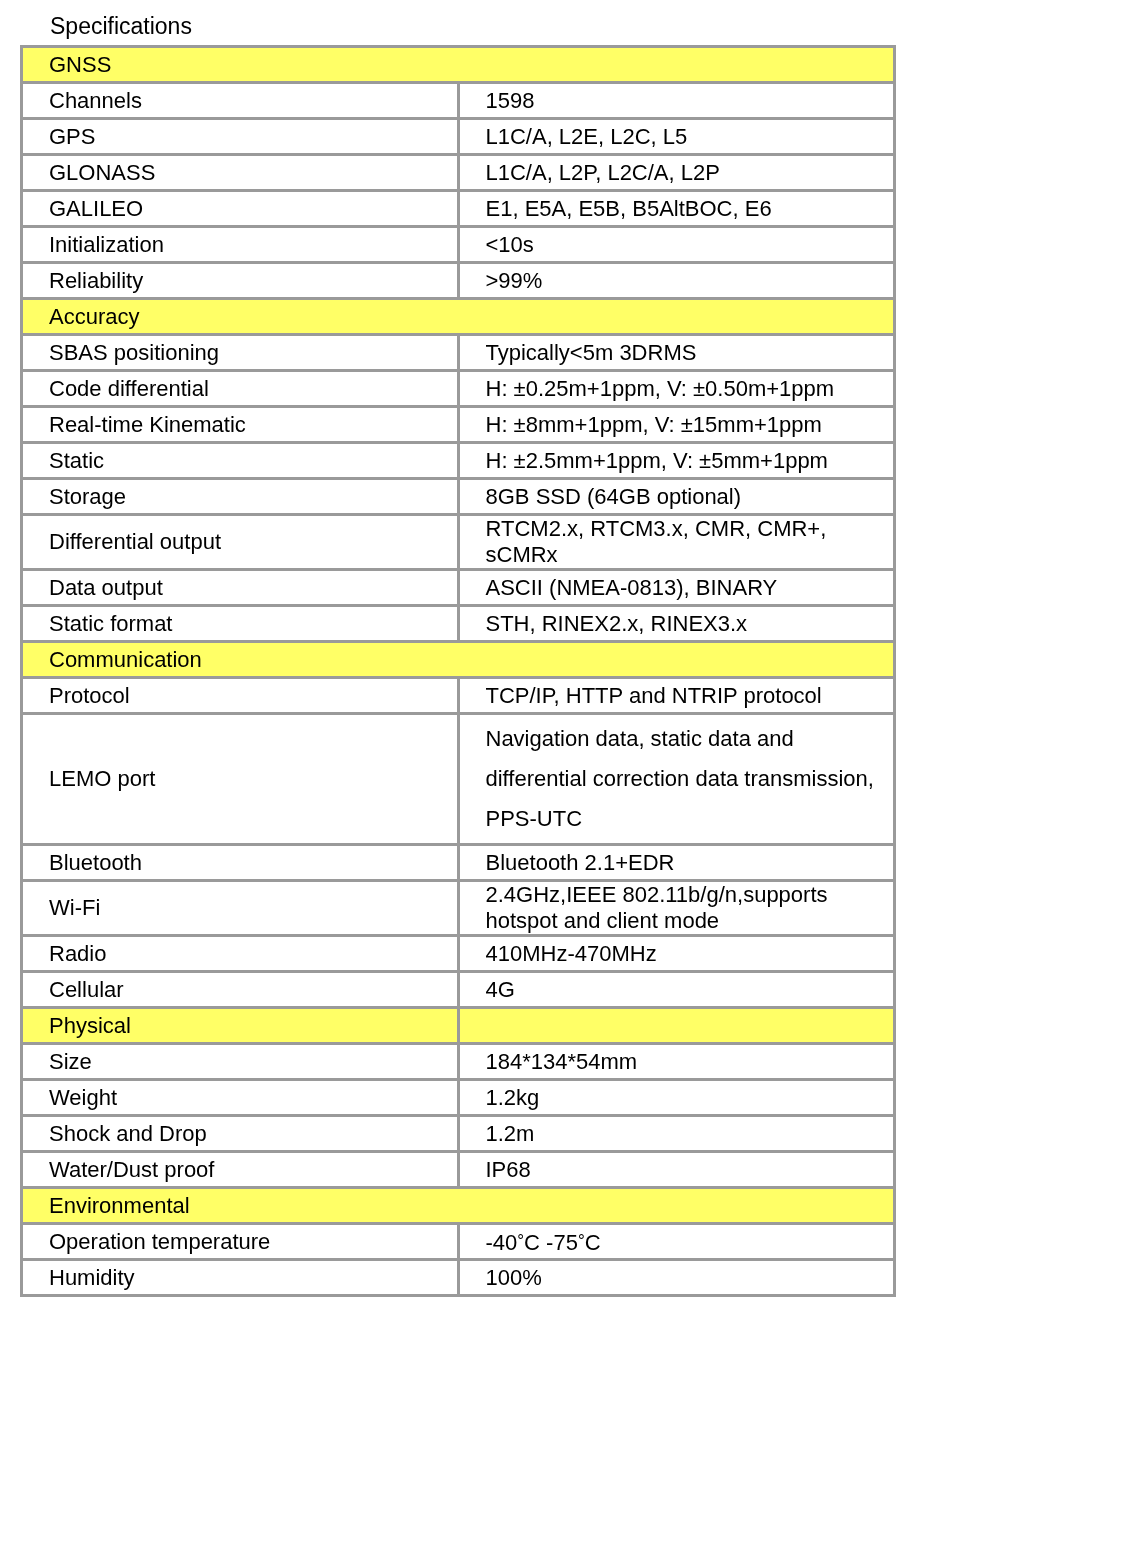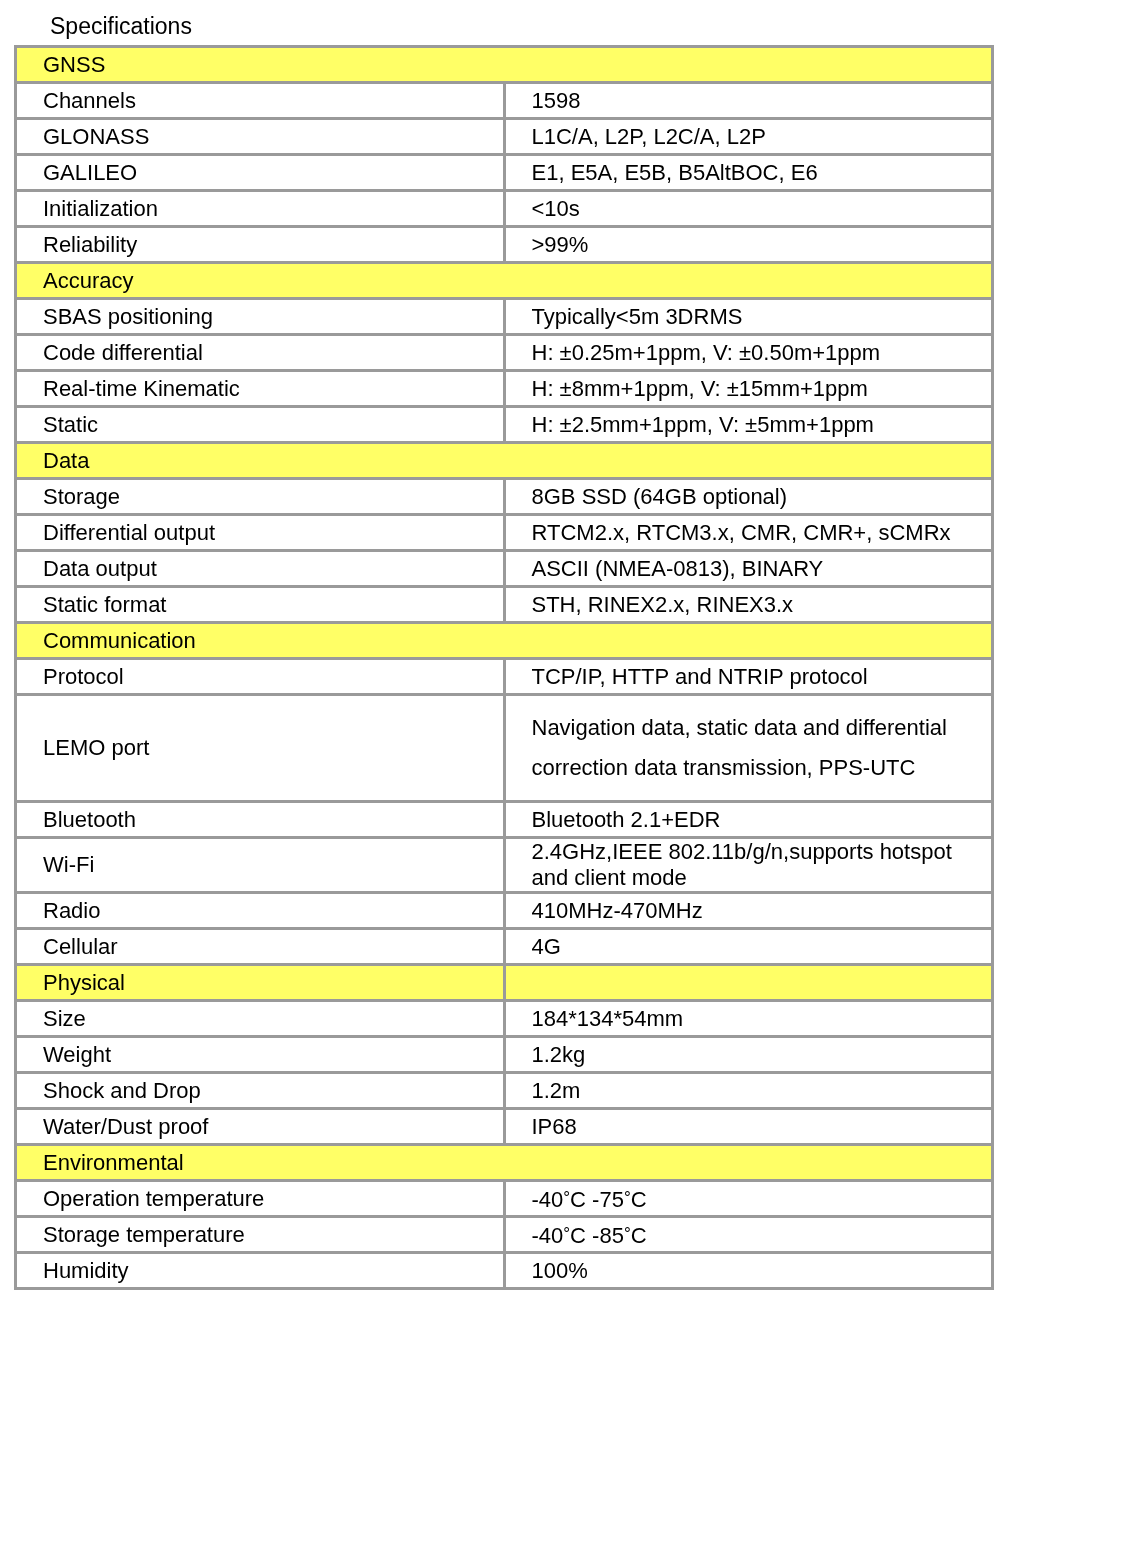--- a/index.html
+++ b/index.html
@@ -25,23 +25,23 @@
     position: absolute;
     left: 50px;
     top: 12px;
     font-size: 23px;
     line-height: 28px;
     color: #000;
     white-space: nowrap;
   }
   .spec-table {
     position: absolute;
-    left: 14px;
+    left: 20px;
     top: 45px;
-    width: 980px;
+    width: 876px;
     border-collapse: collapse;
     table-layout: fixed;
   }
   .spec-table td {
     border: 3px solid #9a9a9a;
     padding: 0 0 0 26px;
     font-size: 22px;
     line-height: 26px;
     height: 33px;
     vertical-align: middle;
@@ -77,20 +77,24 @@
   <table class="spec-table">
     <tbody>
         <tr class="section-row">
           <td class="section-full" colspan="2">GNSS</td>
         </tr>
         <tr>
           <td class="col-label">Channels</td>
           <td class="col-value">1598</td>
         </tr>
         <tr>
+          <td class="col-label">GPS</td>
+          <td class="col-value">L1C/A, L2E, L2C, L5</td>
+        </tr>
+        <tr>
           <td class="col-label">GLONASS</td>
           <td class="col-value">L1C/A, L2P, L2C/A, L2P</td>
         </tr>
         <tr>
           <td class="col-label">GALILEO</td>
           <td class="col-value">E1, E5A, E5B, B5AltBOC, E6</td>
         </tr>
         <tr>
           <td class="col-label">Initialization</td>
           <td class="col-value">&lt;10s</td>
@@ -111,23 +115,20 @@
           <td class="col-value">H: ±0.25m+1ppm, V: ±0.50m+1ppm</td>
         </tr>
         <tr>
           <td class="col-label">Real-time Kinematic</td>
           <td class="col-value">H: ±8mm+1ppm, V: ±15mm+1ppm</td>
         </tr>
         <tr>
           <td class="col-label">Static</td>
           <td class="col-value">H: ±2.5mm+1ppm, V: ±5mm+1ppm</td>
         </tr>
-        <tr class="section-row">
-          <td class="section-full" colspan="2">Data</td>
-        </tr>
         <tr>
           <td class="col-label">Storage</td>
           <td class="col-value">8GB SSD (64GB optional)</td>
         </tr>
         <tr>
           <td class="col-label">Differential output</td>
           <td class="col-value">RTCM2.x, RTCM3.x, CMR, CMR+, sCMRx</td>
         </tr>
         <tr>
           <td class="col-label">Data output</td>
@@ -185,23 +186,19 @@
           <td class="col-value">IP68</td>
         </tr>
         <tr class="section-row">
           <td class="section-full" colspan="2">Environmental</td>
         </tr>
         <tr>
           <td class="col-label">Operation temperature</td>
           <td class="col-value">-40<span class="deg">°</span>C -75<span class="deg">°</span>C</td>
         </tr>
         <tr>
-          <td class="col-label">Storage temperature</td>
-          <td class="col-value">-40<span class="deg">°</span>C -85<span class="deg">°</span>C</td>
-        </tr>
-        <tr>
           <td class="col-label">Humidity</td>
           <td class="col-value">100%</td>
         </tr>
       </tbody>
   </table>
 
 </div>
 
 </body></html>

